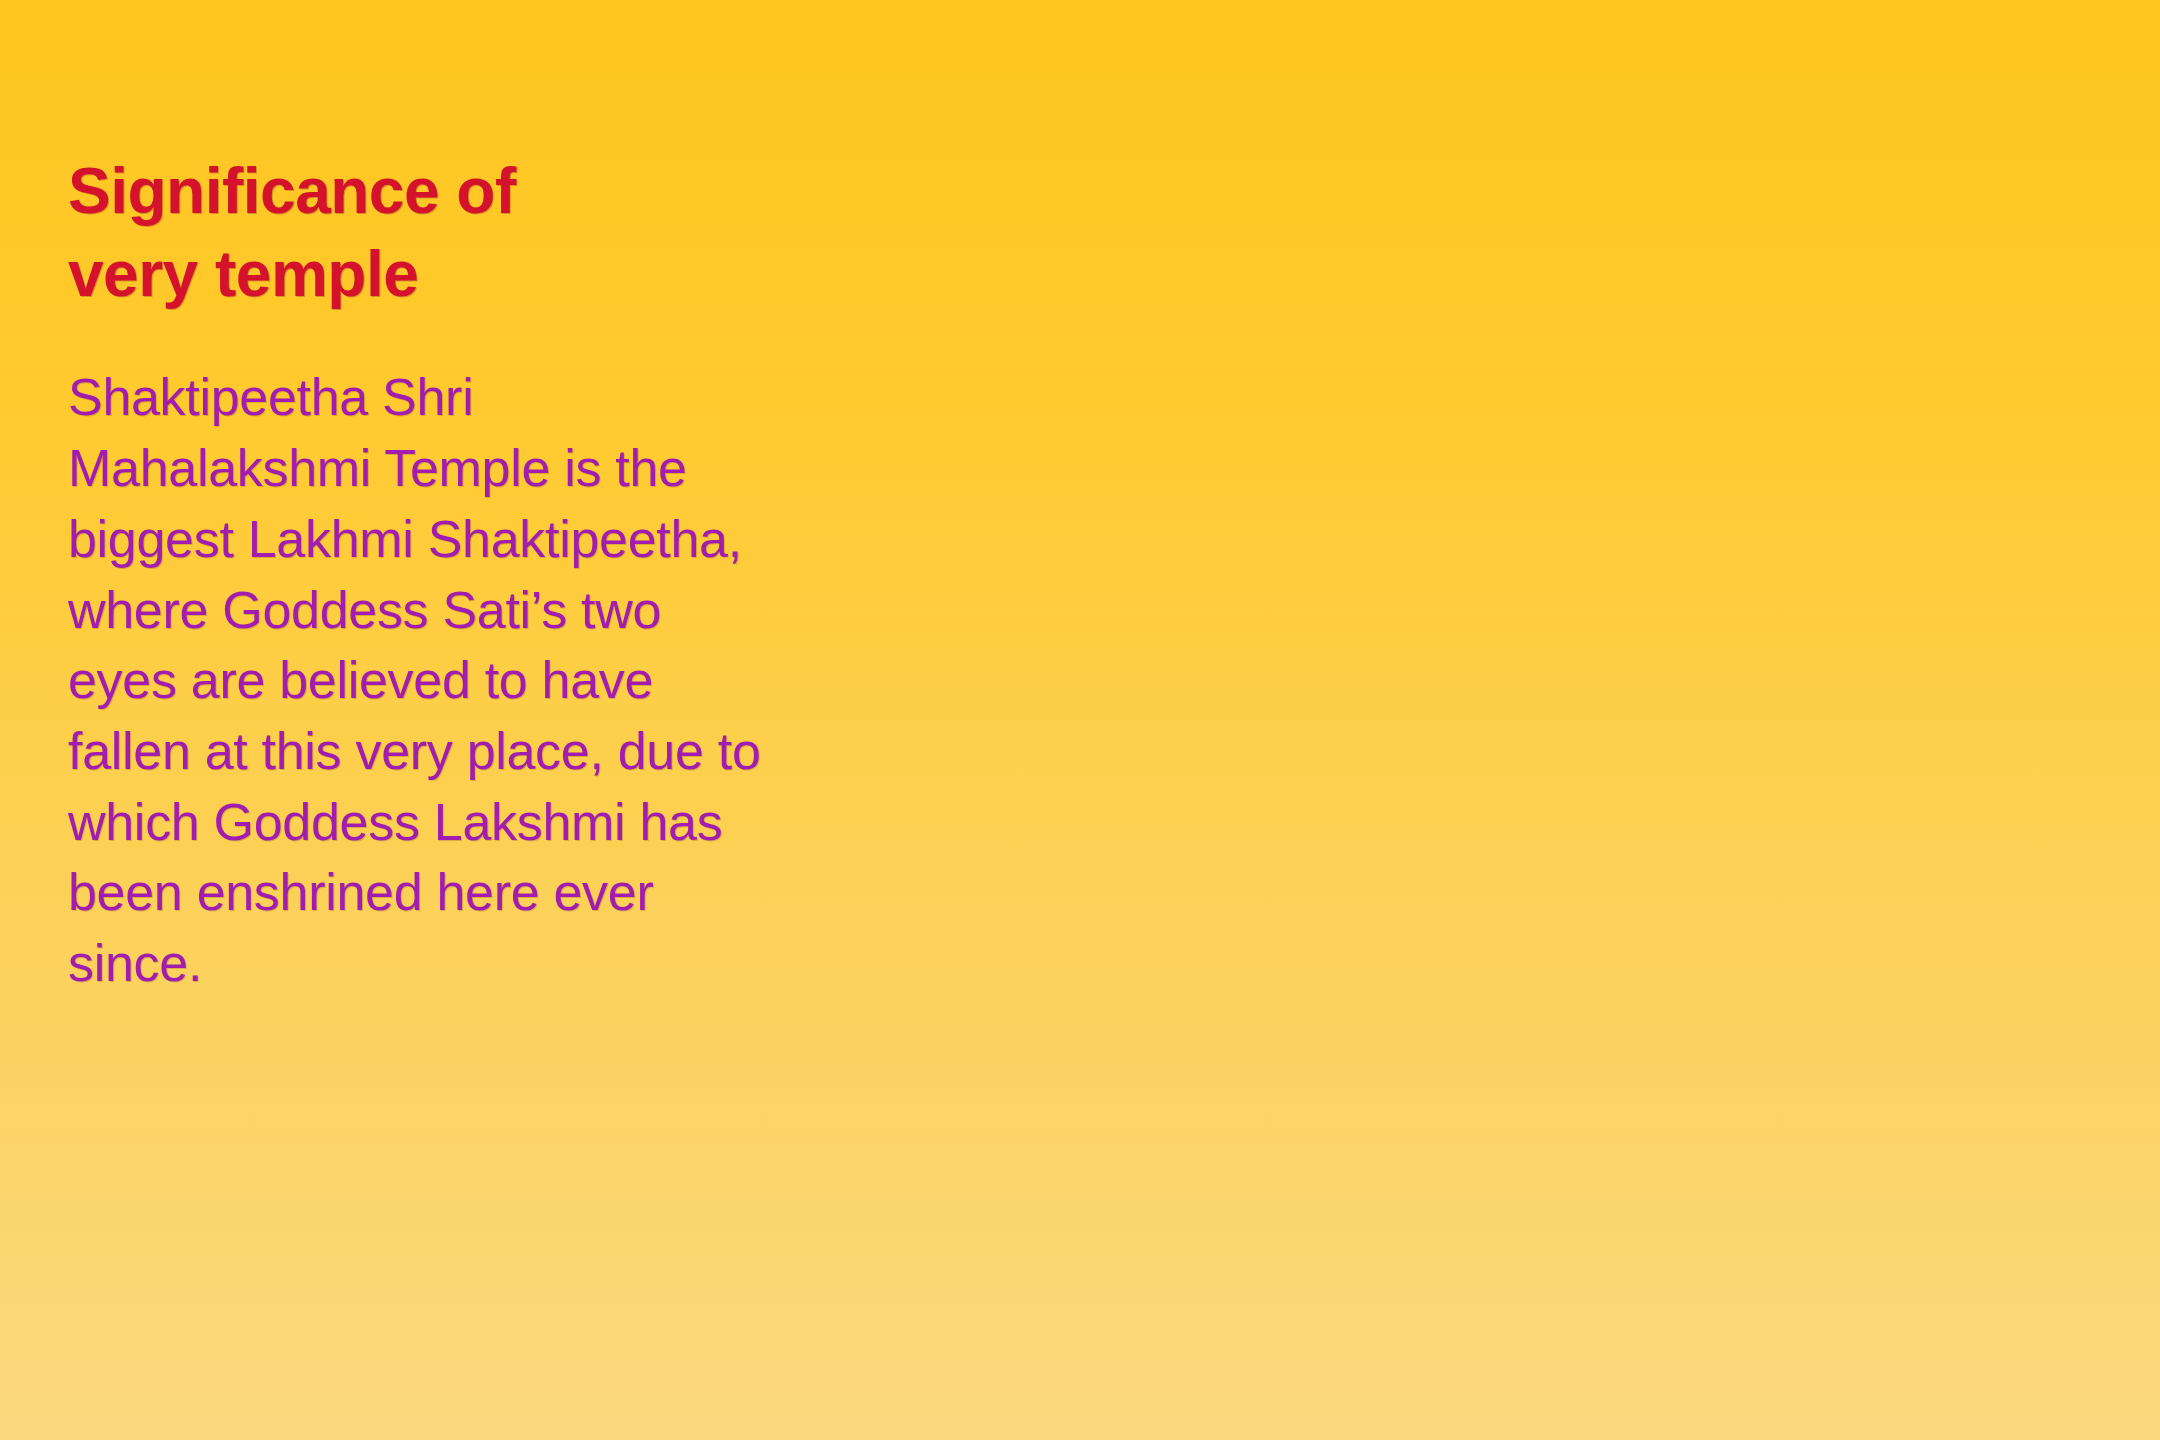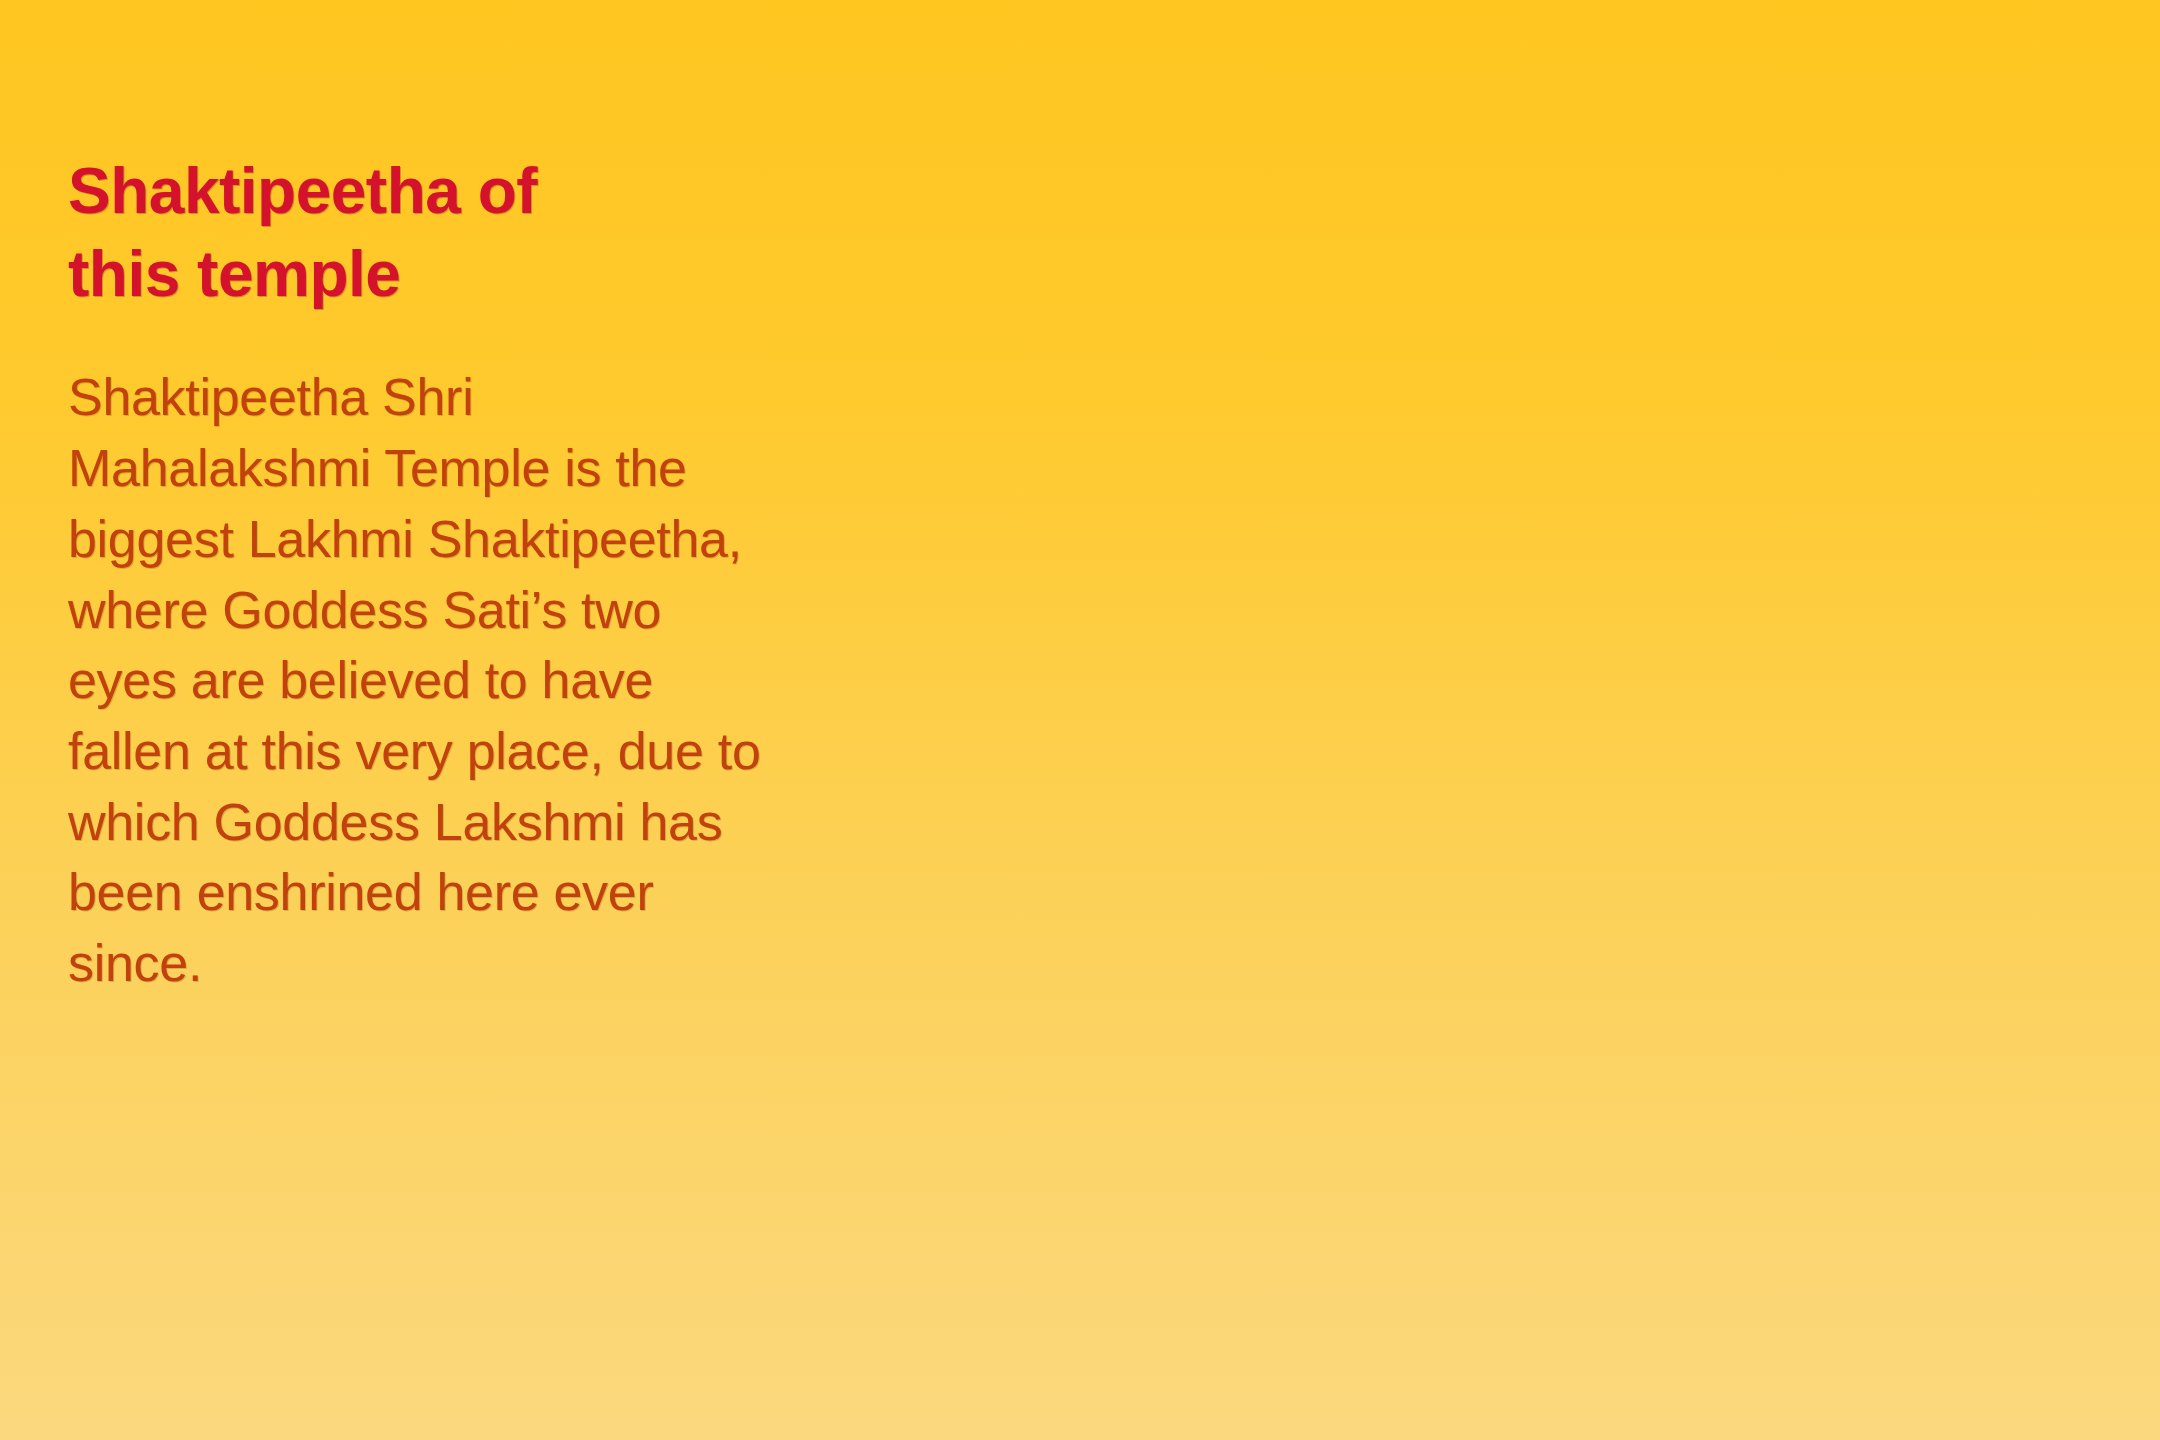--- a/index.html
+++ b/index.html
@@ -29,21 +29,21 @@
     color: #D4122B;
     letter-spacing: -0.5px;
     margin: 0 0 46px 0;
     text-shadow: 1px 1px 0 rgba(120,20,20,0.30);
     max-width: 560px;
   }
   .body-text {
     font-size: 52px;
     font-weight: 400;
     line-height: 1.36;
-    color: #c2410c;
+    color: #a21caf;
     margin: 0;
     letter-spacing: -0.3px;
     text-shadow: 1px 1px 0 rgba(90,50,20,0.22);
     max-width: 700px;
   }
 
   
   .photo-frame {
     position: absolute;
     left: 1101px;
@@ -314,21 +314,21 @@
   }
   .banner {
     position: absolute;
     background: #2A3F8F;
   }
 </style>
 </head>
 <body>
 
 <div class="text-col">
-  <h1 class="heading">Shaktipeetha of this temple</h1>
+  <h1 class="heading">Significance of very temple</h1>
   <p class="body-text">Shaktipeetha Shri Mahalakshmi Temple is the biggest Lakhmi Shaktipeetha, where Goddess Sati’s two eyes are believed to have fallen at this very place, due to which Goddess Lakshmi has been enshrined here ever since.</p>
 </div>
 
 <div class="photo-frame">
   <div class="photo">
 
     <div class="sky"></div>
 
     <div class="bldg b1"></div>
     <div class="bldg b2"></div>

